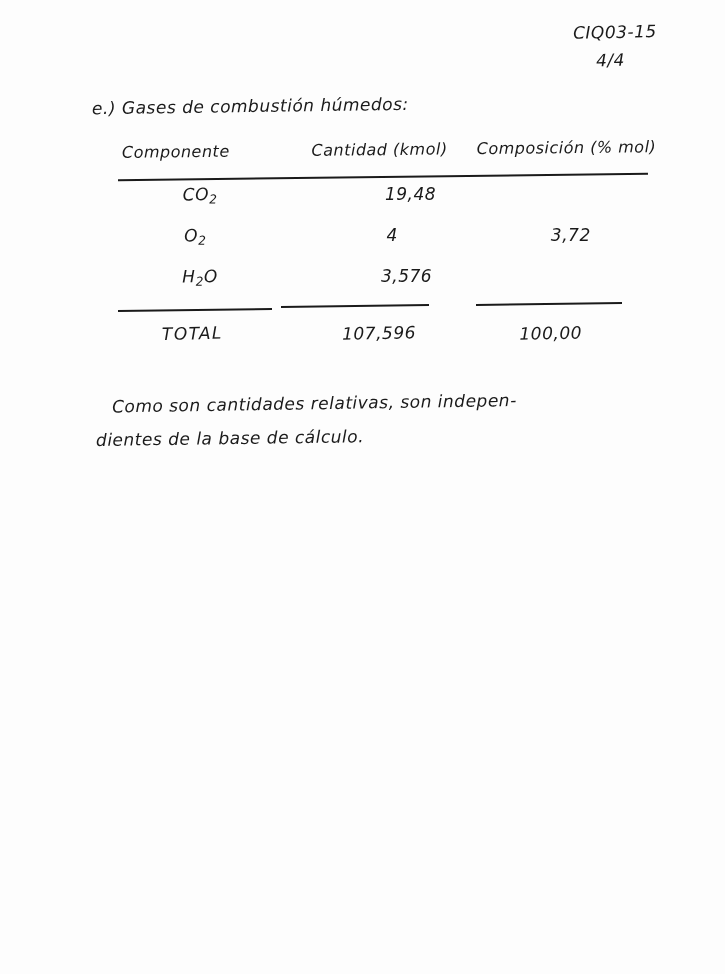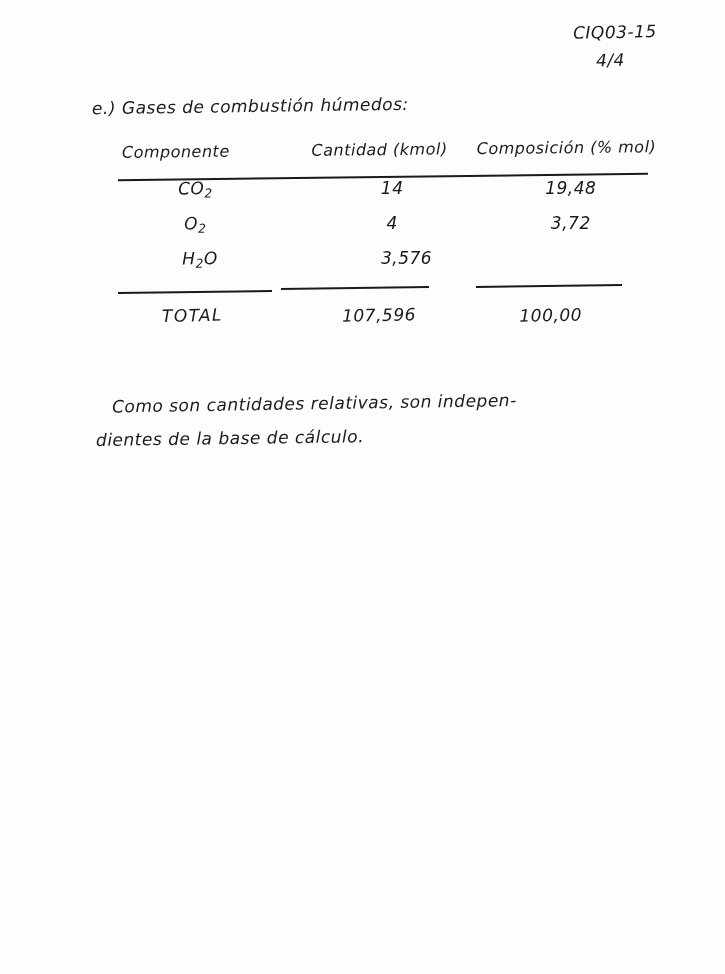--- a/index.html
+++ b/index.html
@@ -82,20 +82,21 @@
     transform: rotate(-0.7deg);
   }
   .rule-head {
     width: 530px;
     margin-left: 2px;
     margin-top: 2px;
   }
 
   .data-row {
     height: 35px;
+    margin-top: 6px;
   }
   .data-row .hw { font-size: 17px; }
   .data-row .c-comp {
     text-align: center;
     padding-right: 30px;
     transform: rotate(-1deg);
   }
 
   sub {
     font-size: 0.72em;
@@ -157,21 +158,20 @@
       <div class="hw c-comp">Componente</div>
       <div class="hw c-qty">Cantidad (kmol)</div>
       <div class="hw c-comp-pct">Composición (% mol)</div>
     </div>
     <div class="rule rule-head"></div>
 
     <div class="row data-row">
       <div class="hw c-comp">
         <span>CO</span><sub>2</sub>
       </div>
-      <div class="hw c-qty">14</div>
       <div class="hw c-comp-pct">19,48</div>
     </div>
 
     <div class="row data-row">
       <div class="hw c-comp">
         <span>O</span><sub>2</sub>
       </div>
       <div class="hw c-qty">4</div>
       <div class="hw c-comp-pct">3,72</div>
     </div>

